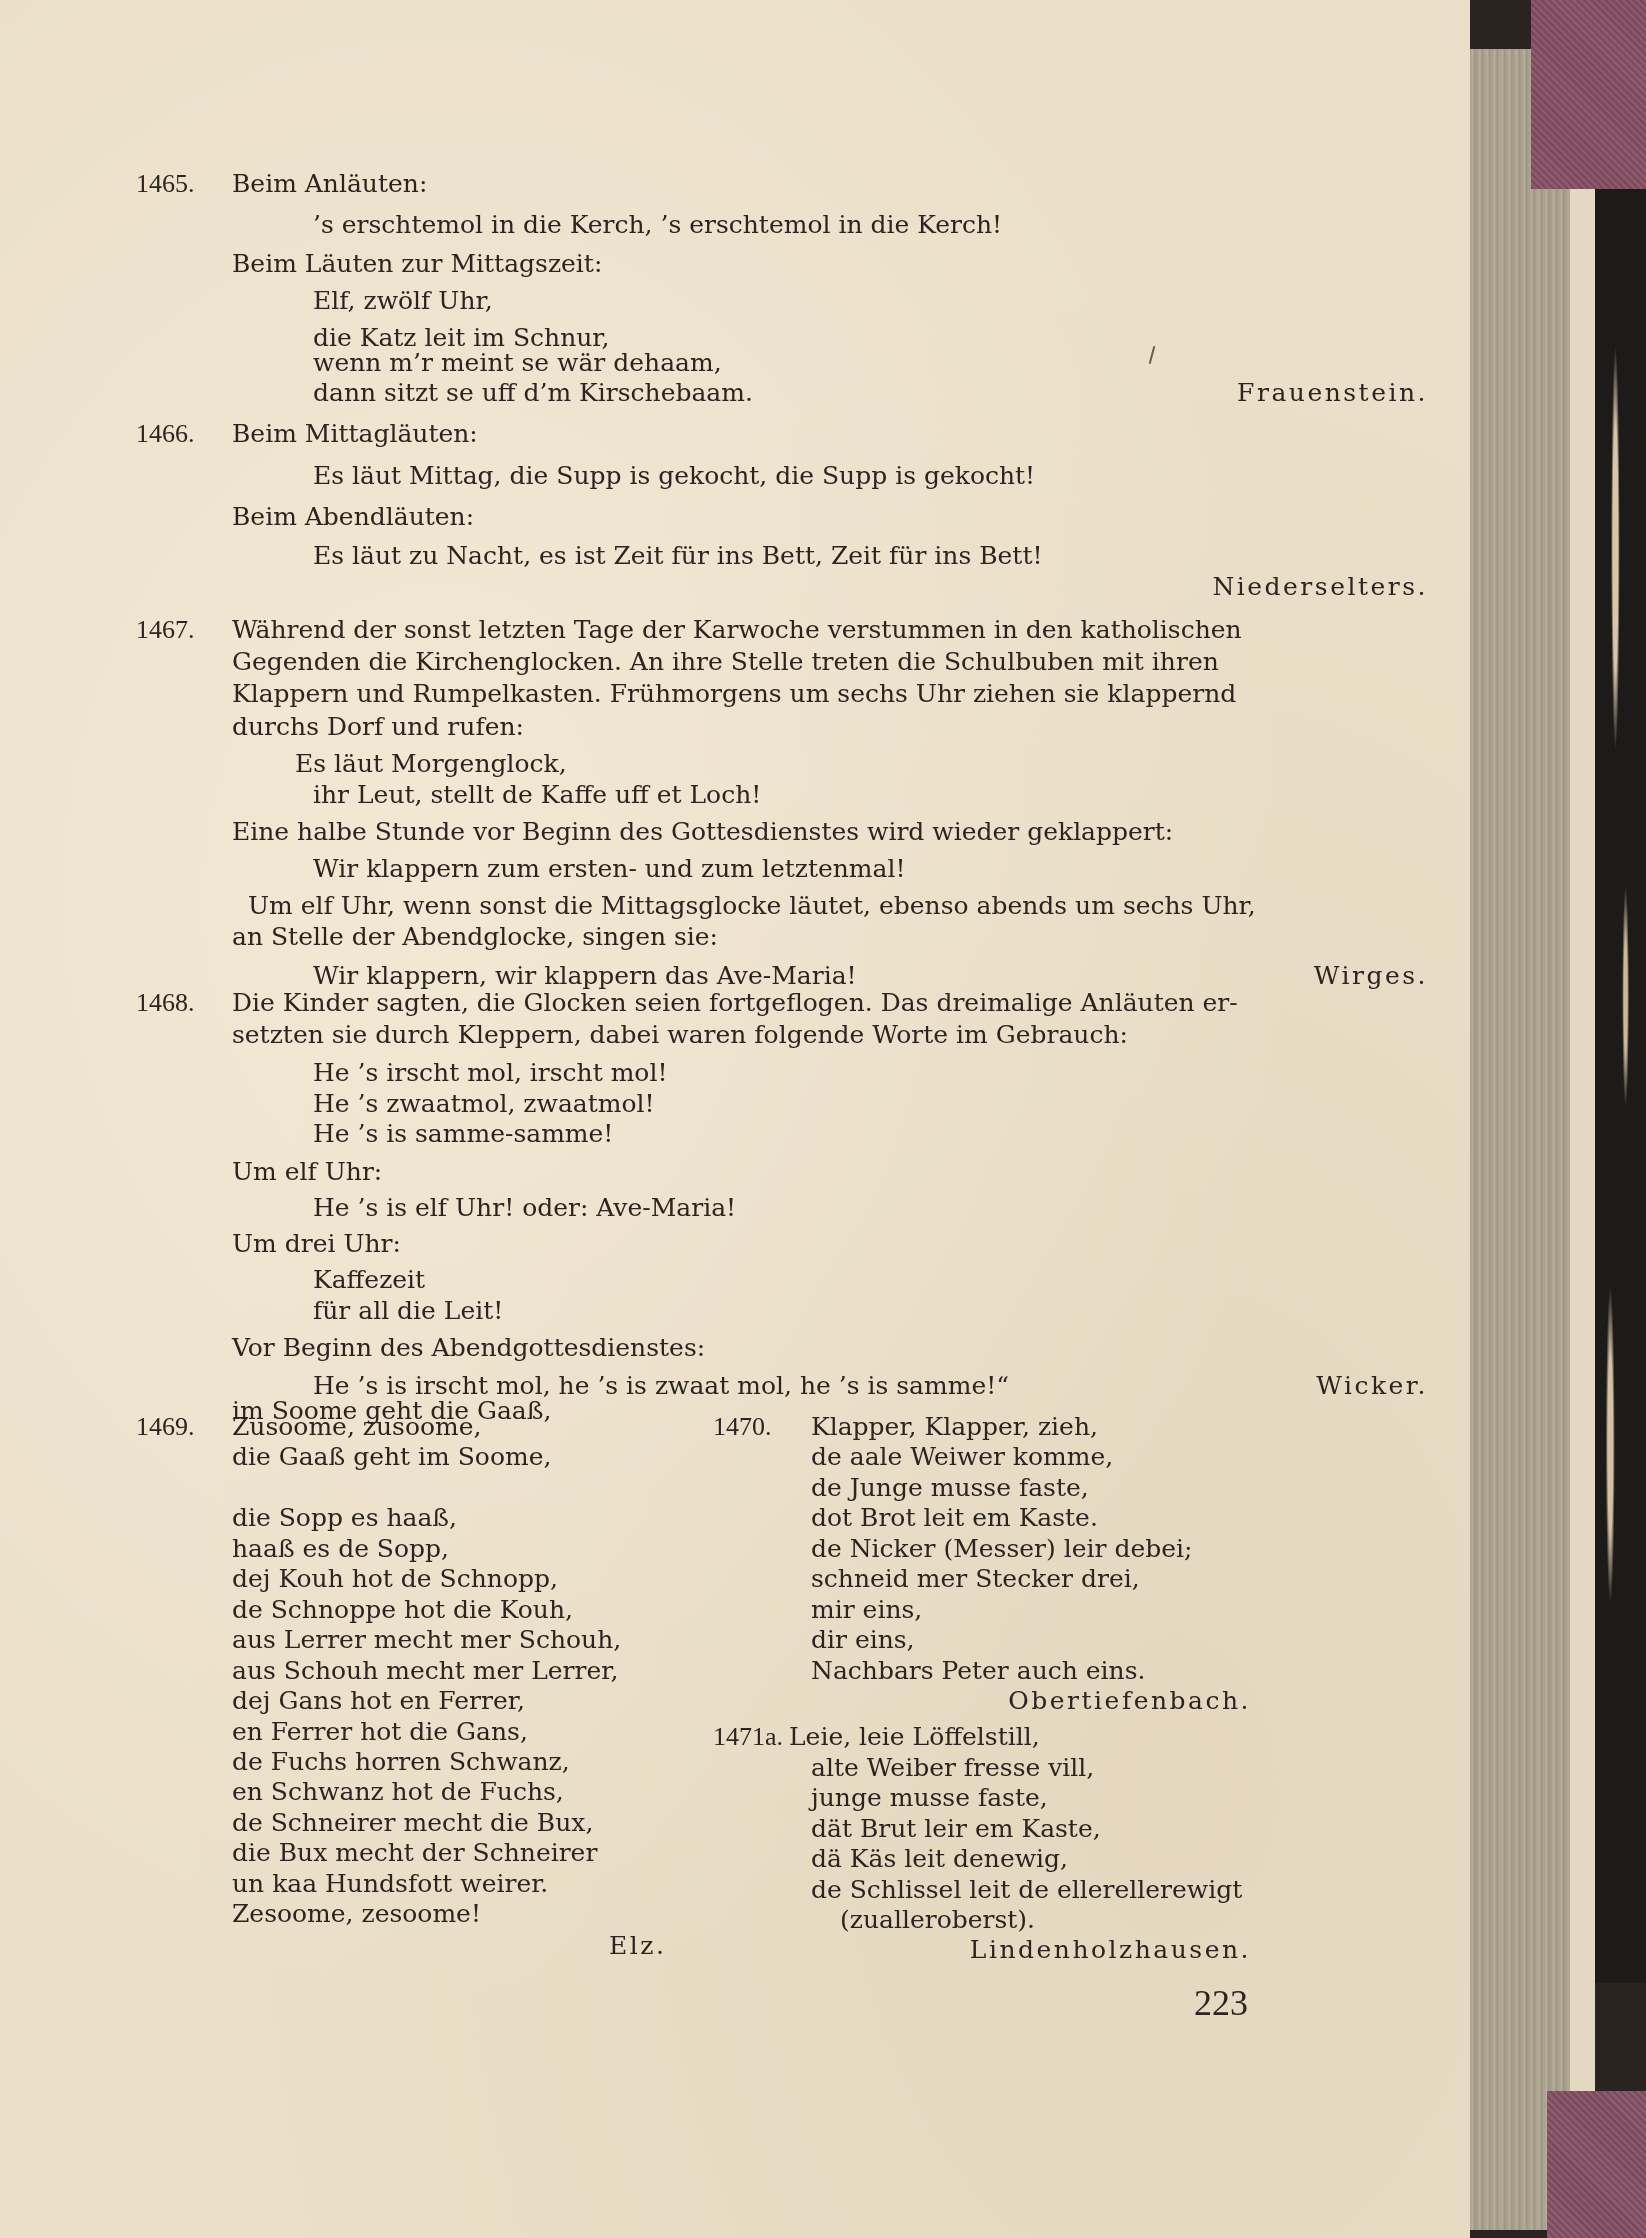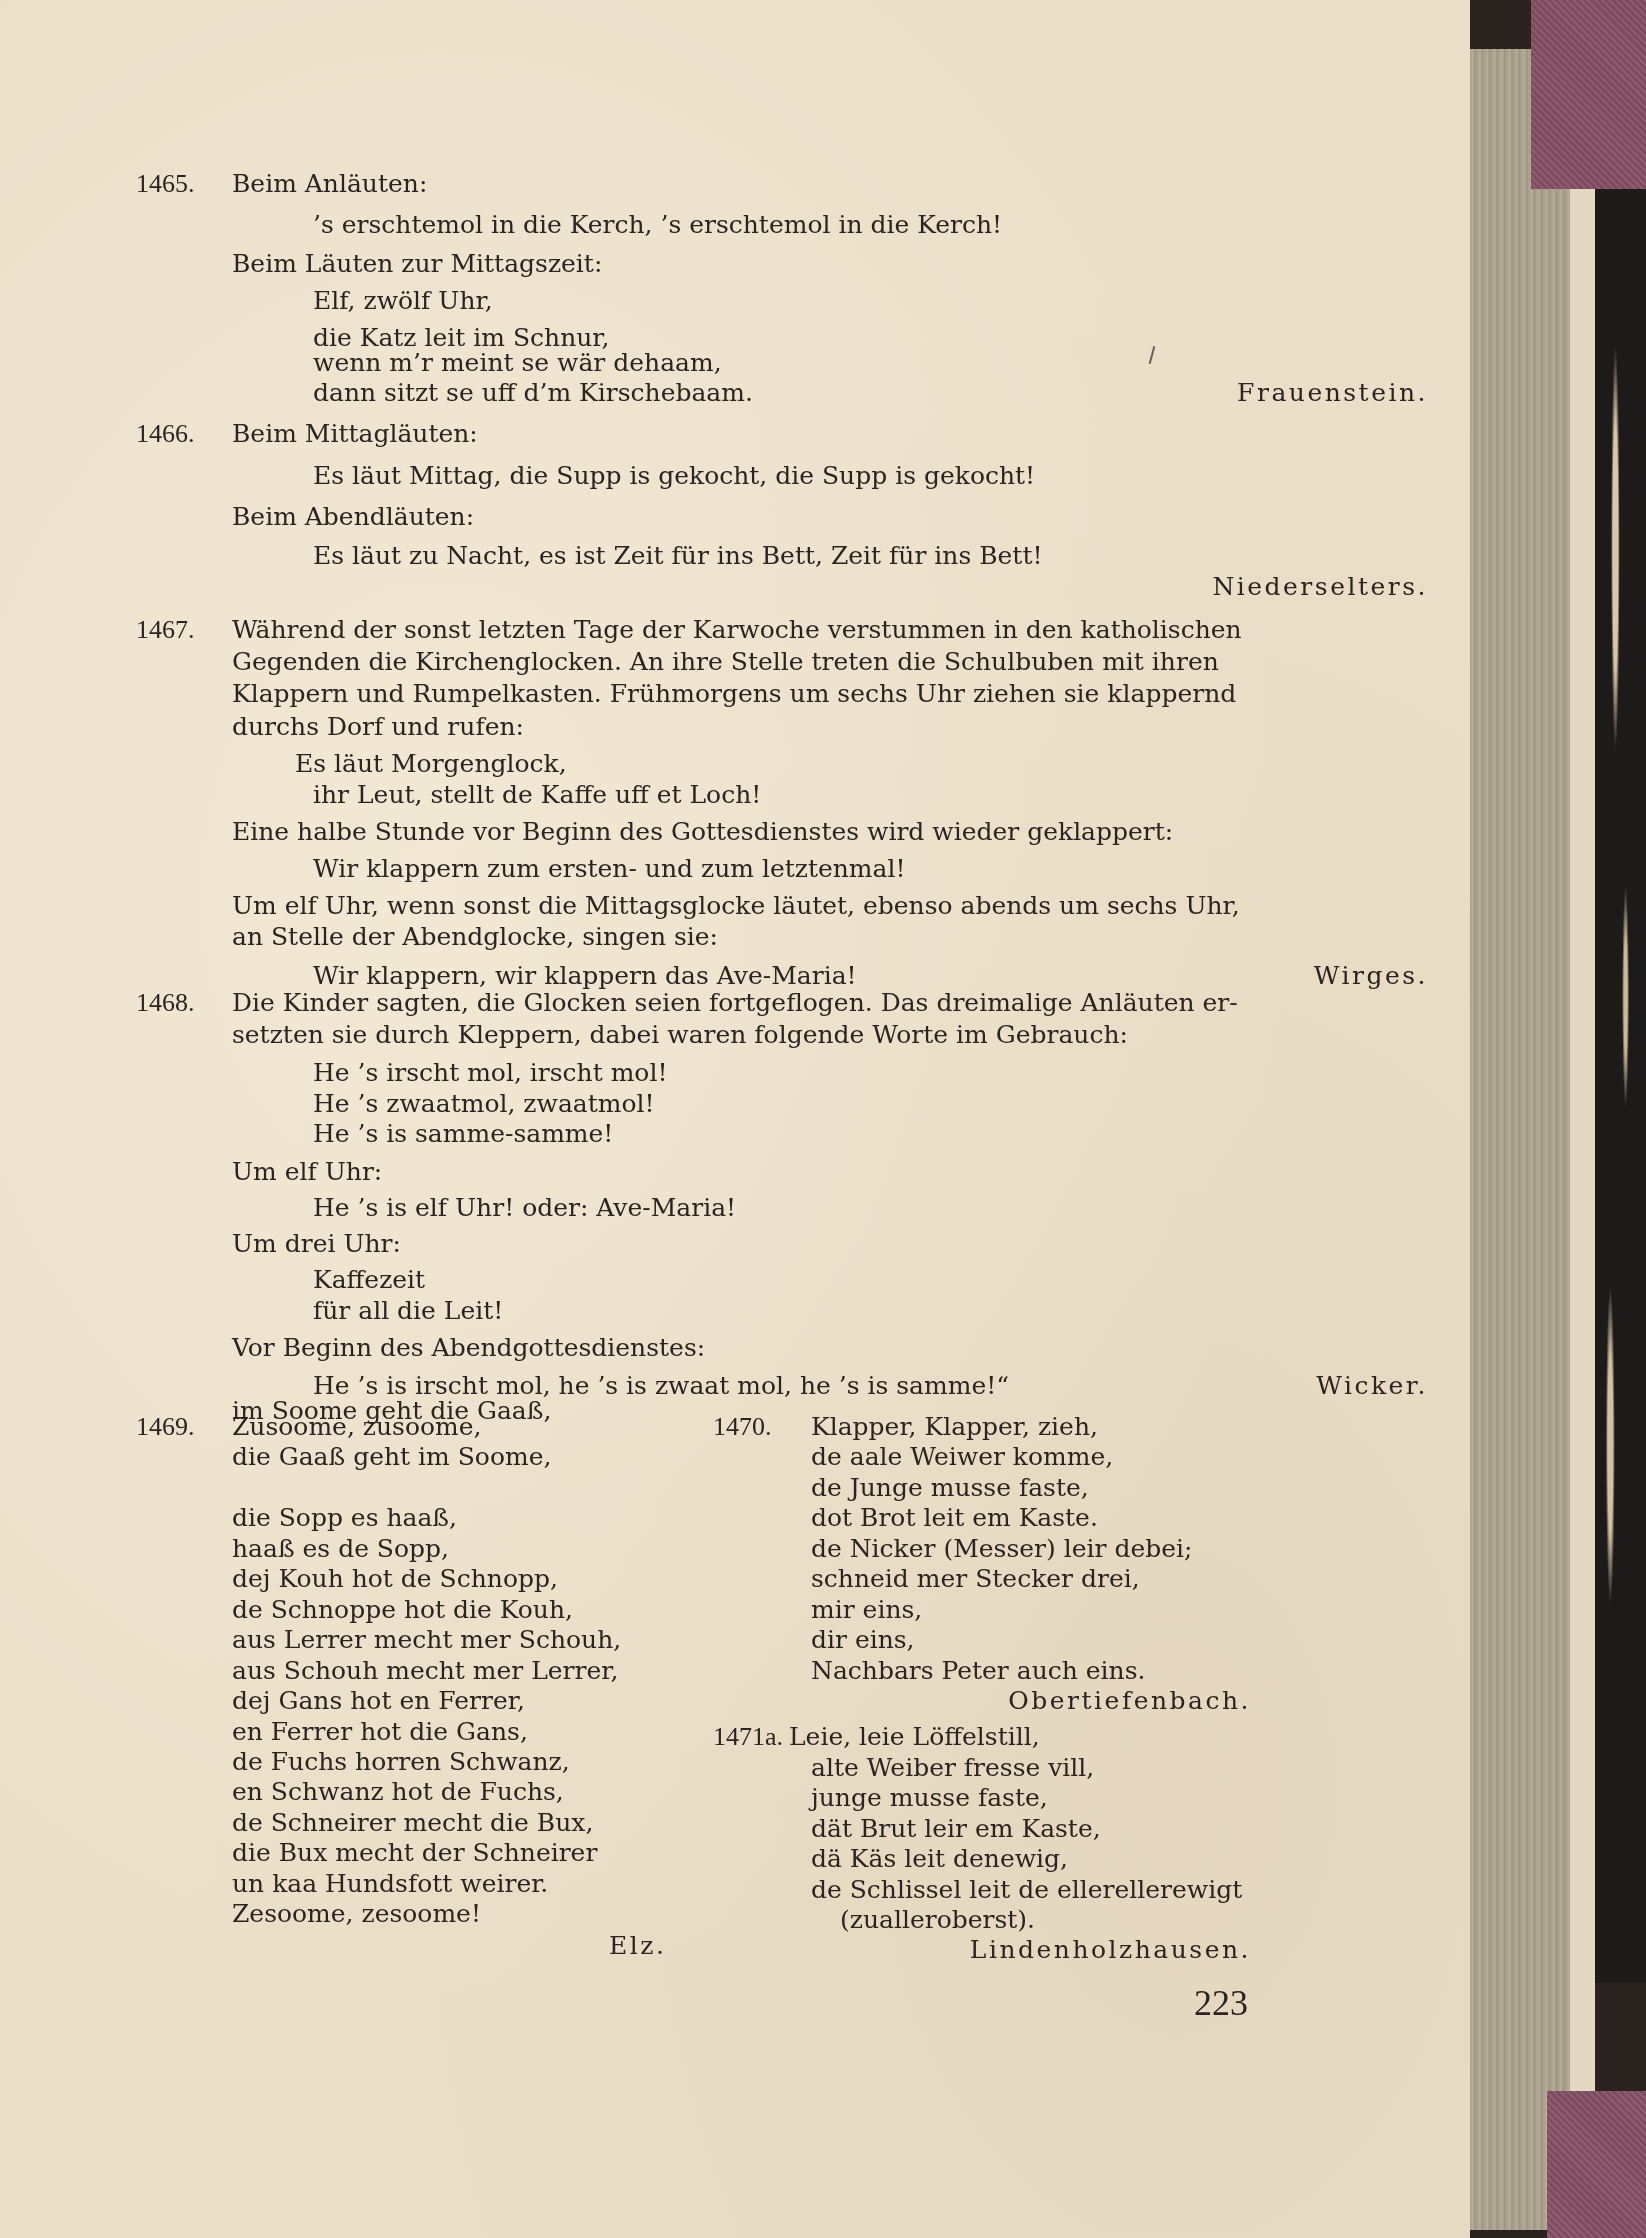--- a/index.html
+++ b/index.html
@@ -80,21 +80,21 @@
 <div>
   <div class="txt num" style="left:136px;top:617px">1467.</div>
   <div class="txt" style="left:232px;top:617px">Während der sonst letzten Tage der Karwoche verstummen in den katholischen</div>
   <div class="txt" style="left:232px;top:649px">Gegenden die Kirchenglocken. An ihre Stelle treten die Schulbuben mit ihren</div>
   <div class="txt" style="left:232px;top:681px">Klappern und Rumpelkasten. Frühmorgens um sechs Uhr ziehen sie klappernd</div>
   <div class="txt" style="left:232px;top:714px">durchs Dorf und rufen:</div>
   <div class="txt" style="left:295px;top:751px">Es läut Morgenglock,</div>
   <div class="txt" style="left:313px;top:782px">ihr Leut, stellt de Kaffe uff et Loch!</div>
   <div class="txt" style="left:232px;top:819px">Eine halbe Stunde vor Beginn des Gottesdienstes wird wieder geklappert:</div>
   <div class="txt" style="left:313px;top:856px">Wir klappern zum ersten- und zum letztenmal!</div>
-  <div class="txt" style="left:232px;top:893px">Um elf Uhr, wenn sonst die Mittagsglocke läutet, ebenso abends um sechs Uhr,</div>
+  <div class="txt" style="left:248px;top:893px">Um elf Uhr, wenn sonst die Mittagsglocke läutet, ebenso abends um sechs Uhr,</div>
   <div class="txt" style="left:232px;top:924px">an Stelle der Abendglocke, singen sie:</div>
   <div class="txt" style="left:313px;top:963px">Wir klappern, wir klappern das Ave-Maria!</div>
   <div class="txt place" style="right:218px;top:963px">Wirges.</div>
 </div>
 
 <div>
   <div class="txt num" style="left:136px;top:990px">1468.</div>
   <div class="txt" style="left:232px;top:990px">Die Kinder sagten, die Glocken seien fortgeflogen. Das dreimalige Anläuten er-</div>
   <div class="txt" style="left:232px;top:1022px">setzten sie durch Kleppern, dabei waren folgende Worte im Gebrauch:</div>
   <div class="txt" style="left:313px;top:1060px">He ’s irscht mol, irscht mol!</div>

